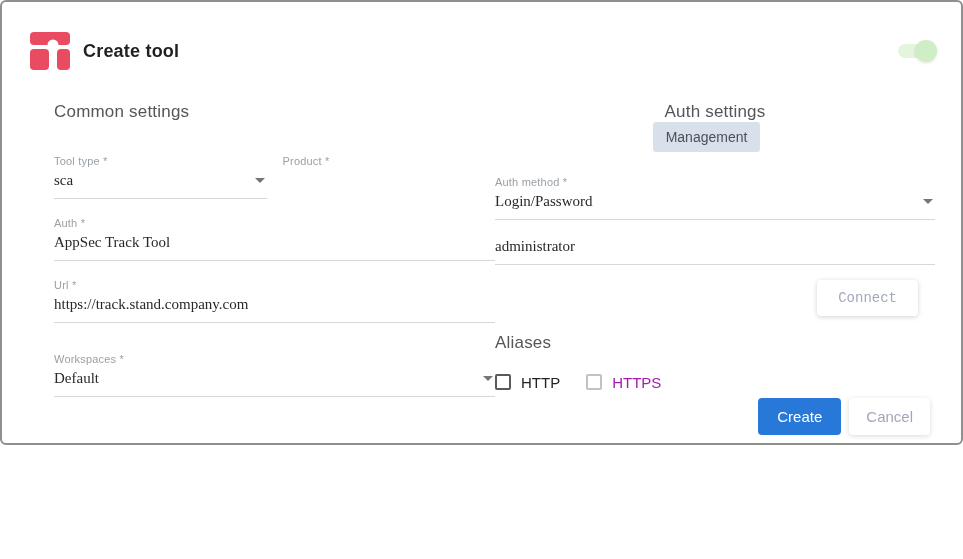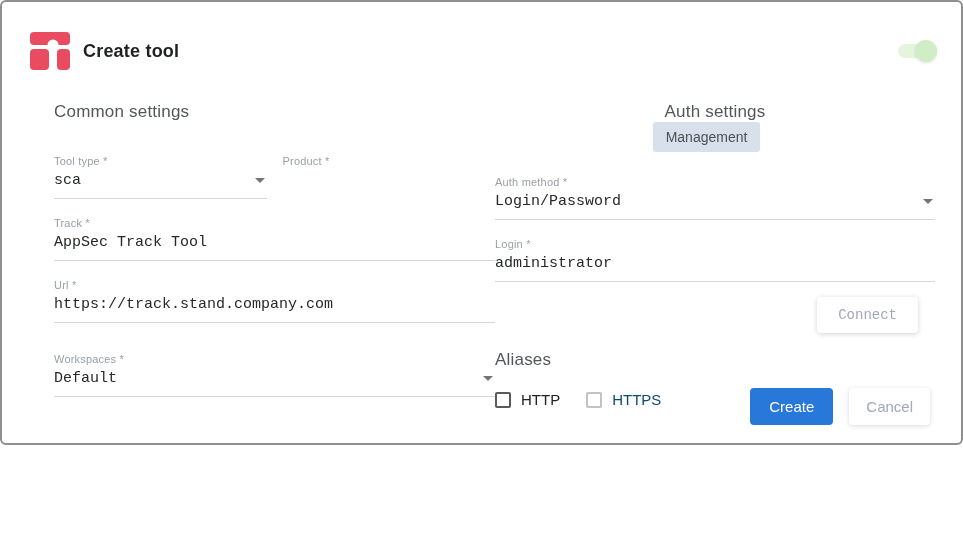--- a/index.html
+++ b/index.html
@@ -78,21 +78,21 @@
     font-size: 11px; color: #9aa0a6;
     margin-bottom: 5px; letter-spacing: .2px;
   }
   .control {
     display: flex; align-items: center;
     border-bottom: 1px solid #d7d7d7;
     padding-bottom: 9px;
   }
   .control .value, .control input {
     flex: 1;
-    font-family: Liberation Mono, monospace;
+    font-family: Liberation Serif, serif;
     font-size: 15px; color: #26282b;
     border: none; outline: none; background: transparent;
     padding: 0;
   }
   .select-row { display: flex; gap: 16px; }
   .select-row .field { flex: 1; margin-top: 0; }
   .select { cursor: pointer; }
   .arrow {
     width: 0; height: 0; flex: 0 0 auto;
     border-left: 5px solid transparent;
@@ -113,35 +113,35 @@
     background: #fff; color: #a2a8ba;
     font-family: inherit; font-size: 14px;
     border: none; border-radius: 4px;
     padding: 10px 21px; margin-right: 17px;
     box-shadow: 0 1px 5px rgba(0,0,0,0.18);
     cursor: pointer;
   }
 
   .aliases-heading { margin-top: 17px; }
   .checkbox-row { display: flex; align-items: center; gap: 26px; margin-top: 21px; }
-  .checkbox-item { display: flex; align-items: center; gap: 10px; cursor: pointer; }
+  .checkbox-item { display: flex; gap: 10px; cursor: pointer; }
   .checkbox-box {
     width: 16px; height: 16px;
     border: 2px solid #5a5a5a; border-radius: 2px;
     background: #fff; flex: 0 0 auto;
   }
   .checkbox-label { font-size: 15px; color: #212225; }
   .checkbox-item.disabled .checkbox-box { border-color: #c2c2c2; }
-  .checkbox-item.disabled .checkbox-label { color: #0c4a6e; }
+  .checkbox-item.disabled .checkbox-label { color: #a21caf; }
   .checkbox-item.disabled { cursor: default; }
 
   
   .footer {
-    position: absolute; right: 31px; bottom: 18px;
-    display: flex; gap: 16px;
+    position: absolute; right: 31px; bottom: 8px;
+    display: flex; gap: 8px;
   }
   .create-btn {
     background: #2878d9; color: #ffffff;
     font-family: inherit; font-size: 15px;
     border: none; border-radius: 4px;
     padding: 10px 19px;
     cursor: pointer;
   }
   .cancel-btn {
     background: #ffffff; color: #a2a8ba;
@@ -185,21 +185,21 @@
             <span class="value">sca</span>
             <span class="arrow"></span>
           </div>
         </div>
         <div class="field">
           <span class="flabel">Product *</span>
         </div>
       </div>
 
       <div class="field">
-        <span class="flabel">Track *</span>
+        <span class="flabel">Auth *</span>
         <div class="control">
           <input type="text" value="AppSec Track Tool" style="">
         </div>
       </div>
 
       <div class="field">
         <span class="flabel">Url *</span>
         <div class="control">
           <input type="text" value="https://track.stand.company.com" style="">
         </div>
@@ -222,21 +222,20 @@
 
       <div class="field">
         <span class="flabel">Auth method *</span>
         <div class="control select">
           <span class="value">Login/Password</span>
           <span class="arrow"></span>
         </div>
       </div>
 
       <div class="field">
-        <span class="flabel">Login *</span>
         <div class="control">
           <input type="text" value="administrator" style="">
         </div>
       </div>
 
 
       <div class="connect-row">
         <button class="connect-btn">Connect</button>
       </div>
 

